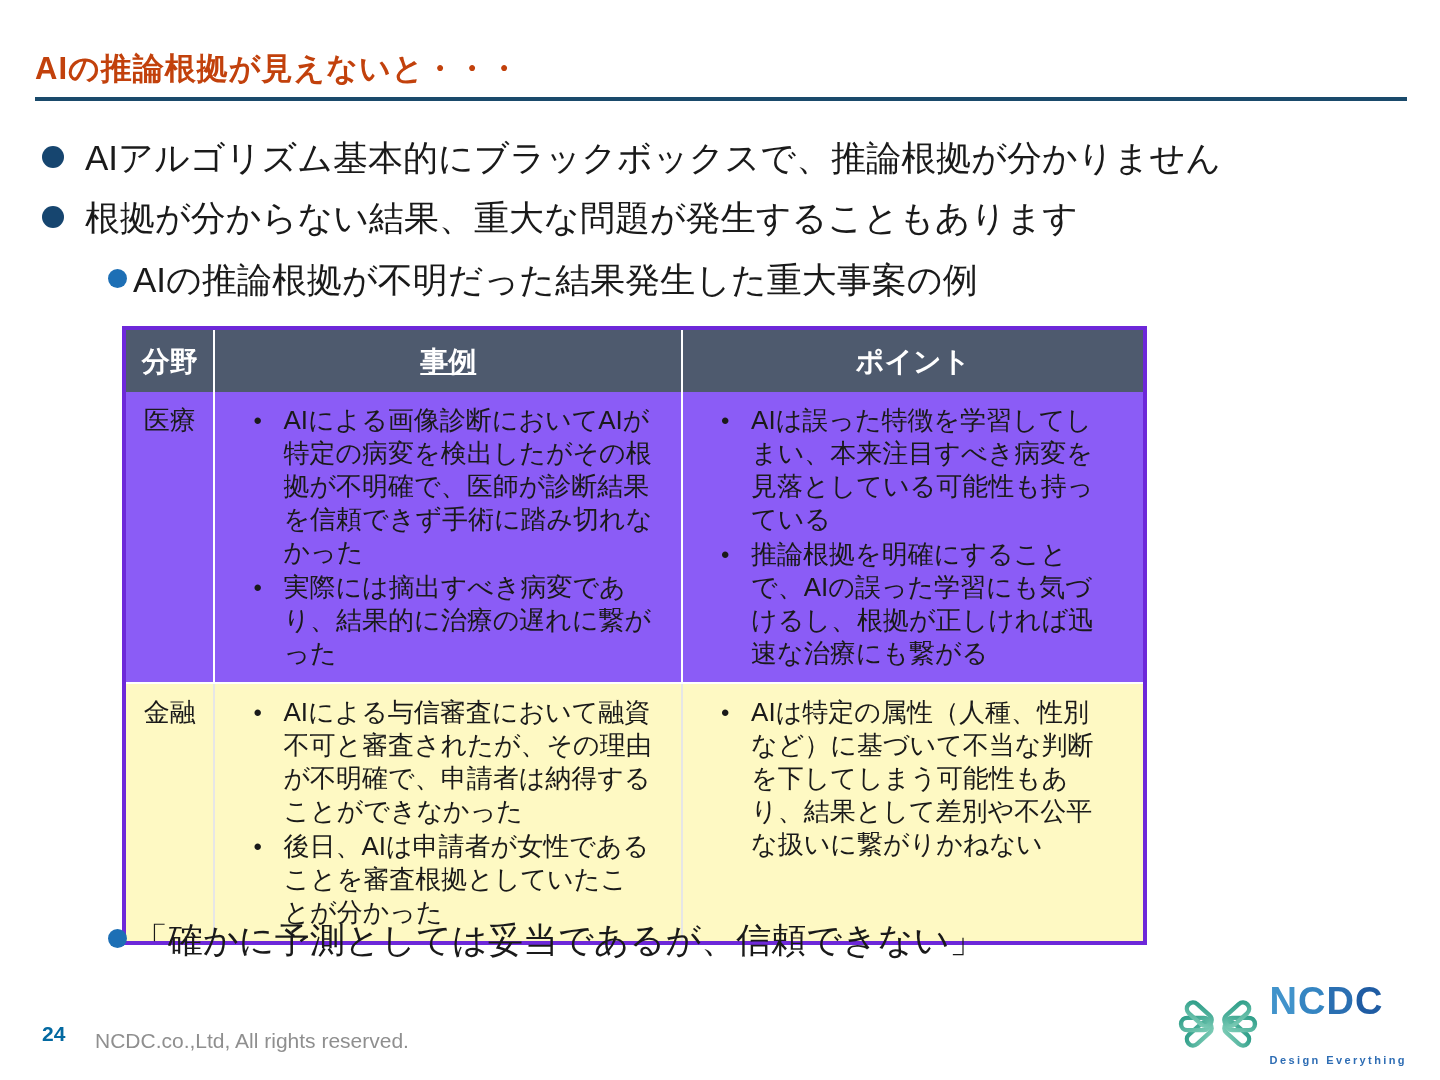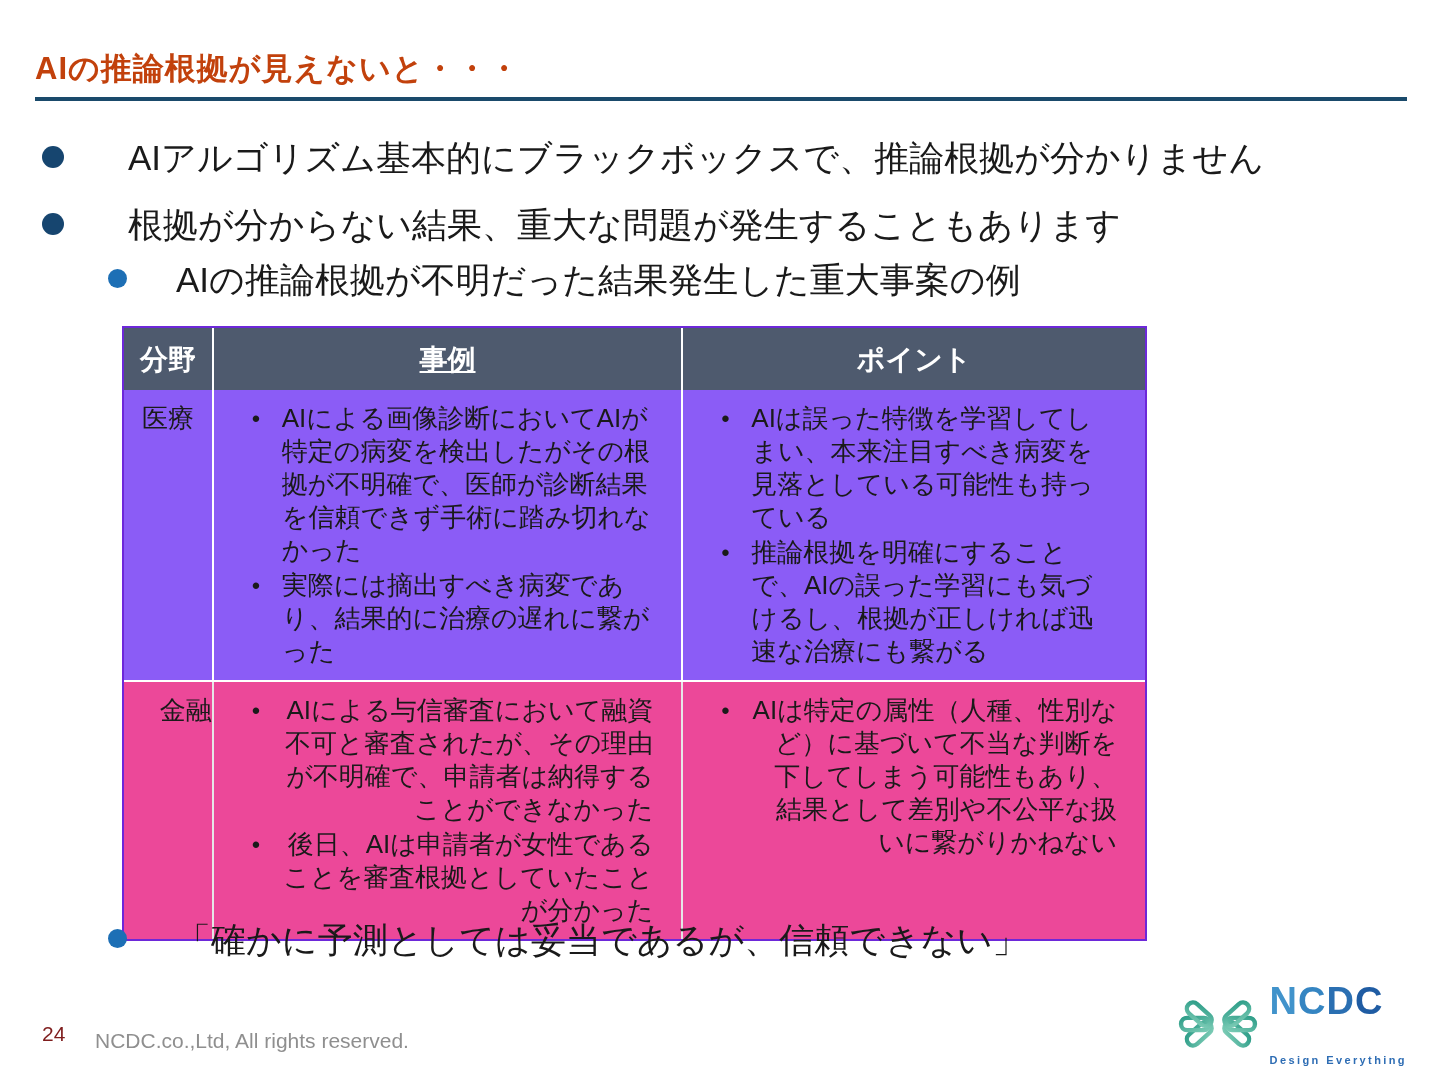--- a/index.html
+++ b/index.html
@@ -27,68 +27,67 @@
   
   .bullet-row { position: absolute; display: flex; align-items: flex-start; }
   .bullet-dot {
     flex: 0 0 auto; border-radius: 50%; background: #16456f;
   }
   .dot-l1 { width: 22px; height: 22px; margin-top: 12px; margin-right: 21px; }
   .dot-l2 { width: 19px; height: 19px; margin-top: 13px; margin-right: 6px; background: #1d6fb5; }
   .bullet-text {
     font-size: 35px; font-weight: 500; color: #1a1a1a; line-height: 47px;
     white-space: pre-line;
-    margin-left: 43px;
   }
   .b1 { left: 42px; top: 134px; }
-  .b2 { left: 42px; top: 201px; }
+  .b2 { left: 42px; top: 194px; }
   .s1 { left: 108px; top: 256px; }
   .b3 { left: 42px; top: 806px; }
   .s2 { left: 108px; top: 916px; }
 
   
   .case-table {
     position: absolute; left: 122px; top: 326px; width: 1025px;
     border-collapse: separate; border-spacing: 0;
-    border: 2px solid #6d28d9;
+    border: 4px solid #6d28d9;
     font-size: 26px; line-height: 33px;
   }
   .case-table th {
     background: #4e5a6e; color: #ffffff; font-weight: 700; font-size: 28px;
     text-align: center; vertical-align: middle; height: 62px;
     border-right: 2px solid #ffffff;
   }
   .case-table th:last-child { border-right: none; }
   .col-field { width: 112px; }
   .col-case  { width: 588px; text-decoration: underline; }
   .col-point { width: 578px; }
   .case-table td {
     vertical-align: top; border-right: 2px solid #ffffff;
     padding: 12px 0 10px 0;
   }
   .case-table td:last-child { border-right: none; }
   .row-alt td { background: #8b5cf6; border-bottom: 2px solid #ffffff; }
-  .row-plain td { background: #ec4899; text-align: right; }
+  .row-plain td { background: #fef9c3; }
   .row-plain td { border-right: 2px solid #e6e6e6; }
   .row-plain td:last-child { border-right: none; }
   .field-cell { text-align: center; font-weight: 500; }
   .cell-list { list-style: none; margin: 0; padding: 0 28px 0 28px; }
   .cell-list li {
     position: relative; padding-left: 40px; margin-bottom: 2px;
     font-weight: 500; max-width: 548px;
   }
   .cell-list li::before {
     content: "\2022"; position: absolute; left: 10px; top: 0;
     font-size: 24px; color: #1a1a1a;
   }
 
   
   .page-number {
     position: absolute; left: 42px; top: 1022px;
-    font-size: 21px; color: #7f1d1d; font-weight: 400;
+    font-size: 21px; color: #0369a1; font-weight: 700;
   }
   .copyright {
     position: absolute; left: 95px; top: 1029px;
     font-size: 21px; color: #8f8f8f; font-weight: 500;
   }
 
   
   .logo {
     position: absolute; right: 33px; bottom: 14px;
     display: flex; align-items: center; gap: 8px;

